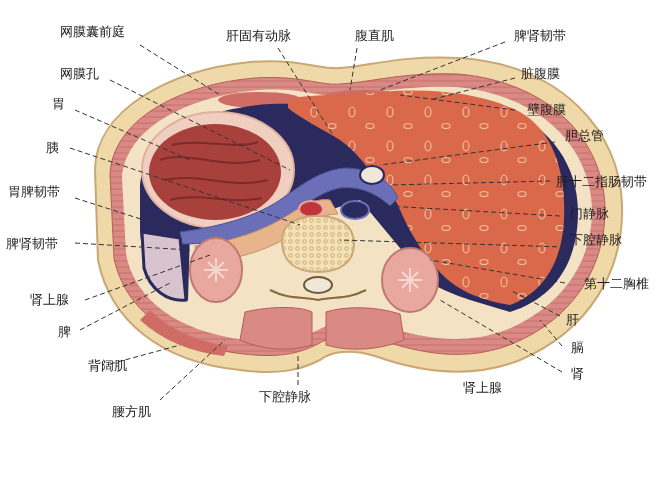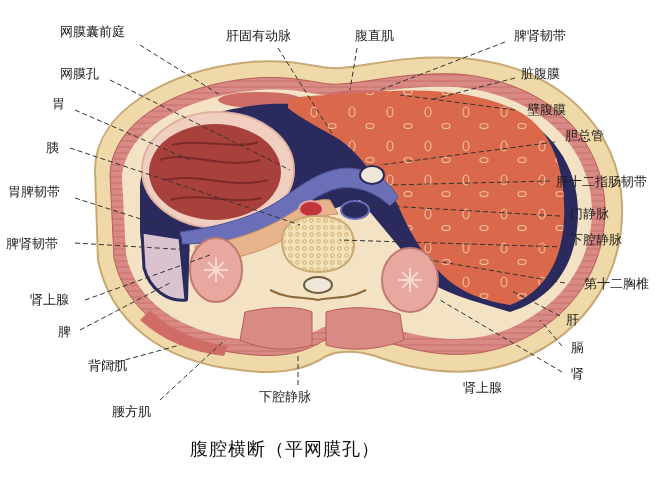--- a/index.html
+++ b/index.html
@@ -122,14 +122,13 @@
   <span class="lbl" style="left:570px;top:206px;text-align:center;">门静脉</span>
   <span class="lbl" style="left:570px;top:232px;">下腔静脉</span>
   <span class="lbl" style="left:572px;top:276px;margin-left:12px;">第十二胸椎</span>
   <span class="lbl" style="left:566px;top:312px;">肝</span>
   <span class="lbl" style="left:571px;top:340px;">膈</span>
   <span class="lbl" style="left:571px;top:366px;">肾</span>
 
   <span class="lbl" style="left:259px;top:389px;">下腔静脉</span>
   <span class="lbl" style="left:463px;top:380px;">肾上腺</span>
 
-  <span class="title">腹腔横断（平网膜孔）</span>
 </div>
 
 </body></html>

